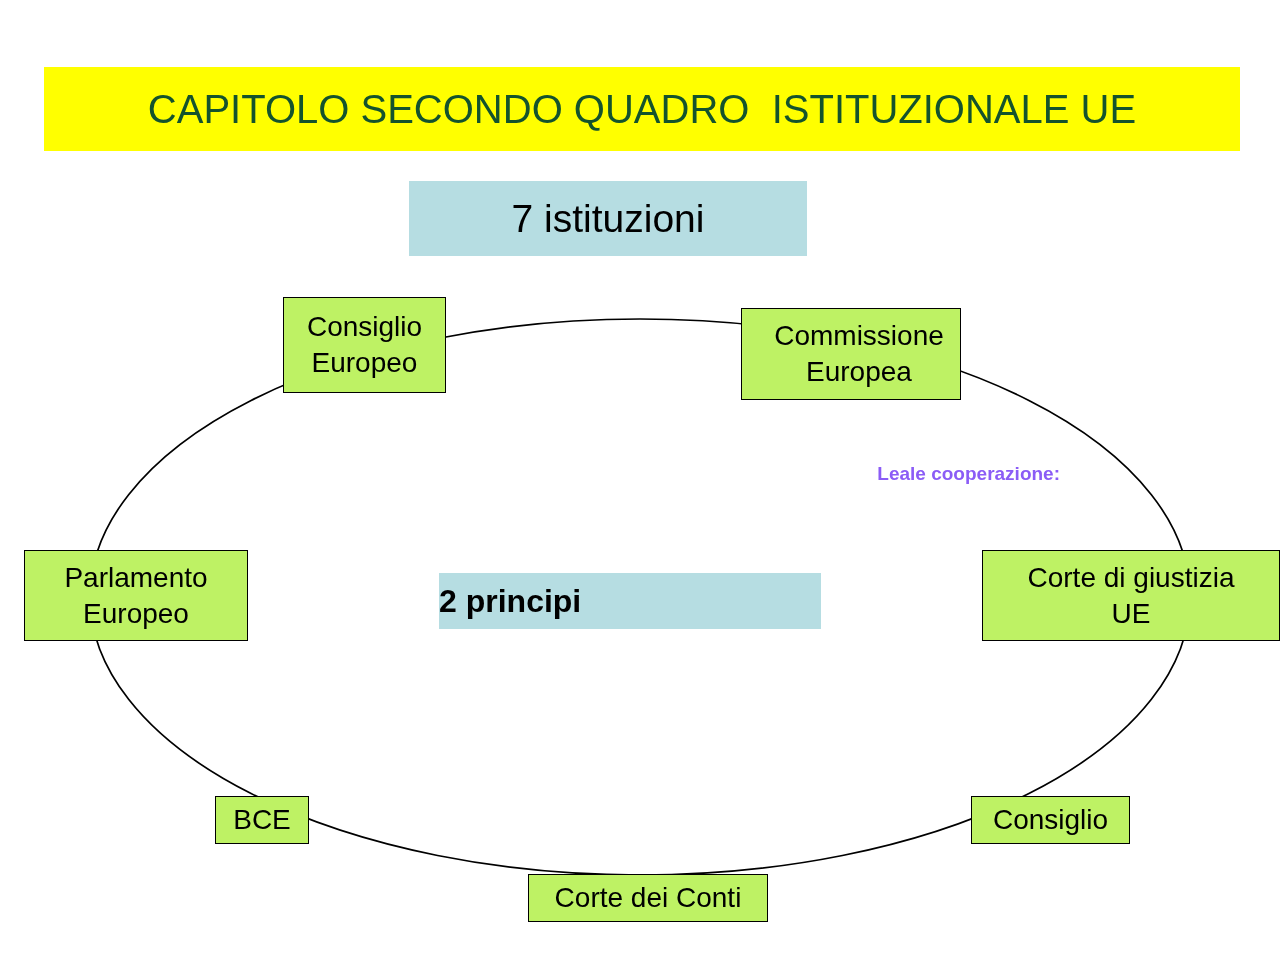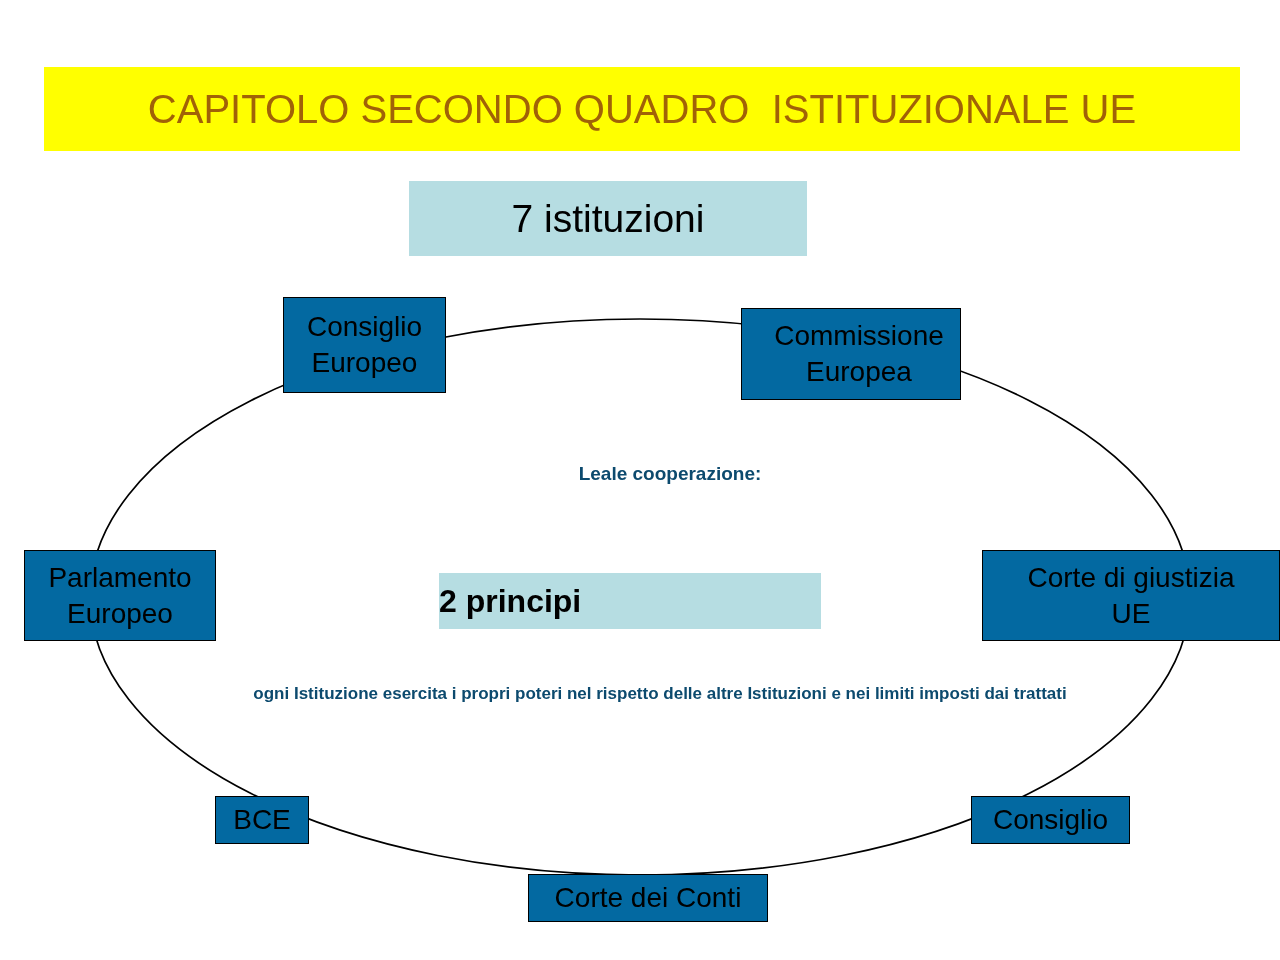--- a/index.html
+++ b/index.html
@@ -26,21 +26,21 @@
     background: #ffff00;
     display: flex;
     align-items: center;
     justify-content: center;
   }
   #title-text {
     font-size: 40px;
     line-height: 1.05;
     white-space: pre;
     letter-spacing: 0px;
-    color: #a16207;
+    color: #14532d;
   }
 
   
   #institutions-band {
     position: absolute;
     left: 409px;
     top: 181px;
     width: 398px;
     height: 75px;
     background: #b6dde2;
@@ -58,48 +58,47 @@
     position: absolute;
     left: 0;
     top: 0;
     width: 1280px;
     height: 960px;
   }
 
   
   .node {
     position: absolute;
-    background: #0369a1;
+    background: #bef264;
     border: 1.6px solid #000000;
     display: flex;
     align-items: center;
     justify-content: center;
     text-align: center;
     font-size: 28px;
     line-height: 1.28;
     color: #000000;
     box-sizing: border-box;
   }
   .node span { display: block; white-space: pre-line; }
 
   #node-consiglio-europeo { left: 283px; top: 297px; width: 163px; height: 96px; }
   #node-commissione-europea { left: 741px; top: 308px; width: 220px; height: 92px; padding-left: 16px; }
-  #node-parlamento-europeo { left: 24px; top: 550px; width: 192px; height: 91px; }
+  #node-parlamento-europeo { left: 24px; top: 550px; width: 224px; height: 91px; }
   #node-corte-giustizia { left: 982px; top: 550px; width: 298px; height: 91px; }
   #node-bce { left: 215px; top: 796px; width: 94px; height: 48px; }
   #node-corte-conti { left: 528px; top: 846px; width: 240px; height: 48px; margin-top: 28px; }
   #node-consiglio { left: 971px; top: 796px; width: 159px; height: 48px; }
 
   
   .principle {
     position: absolute;
-    text-align: center;
+    text-align: right;
     font-weight: bold;
-    color: #0c4a6e;
-    margin-left: 20px;
+    color: #8b5cf6;
   }
   .principle-heading {
     font-size: 19px;
     line-height: 1.45;
     margin: 0 0 4px 0;
   }
   .principle-body {
     font-size: 17px;
     line-height: 1.4;
     margin: 0;
@@ -171,18 +170,17 @@
 
 <div class="node" id="node-consiglio">
   <span>Consiglio</span>
 </div>
 
 <div class="principle" id="principle-cooperation">
   <p class="principle-heading">Leale cooperazione:</p>
 </div>
 
 <div class="principle" id="principle-balance">
-  <p class="principle-body">ogni Istituzione esercita i propri poteri nel rispetto delle altre Istituzioni e nei limiti imposti dai trattati</p>
 </div>
 
 <div id="principles-band">
   <div id="principles-band-text">2 principi</div>
 </div>
 
 </body></html>

